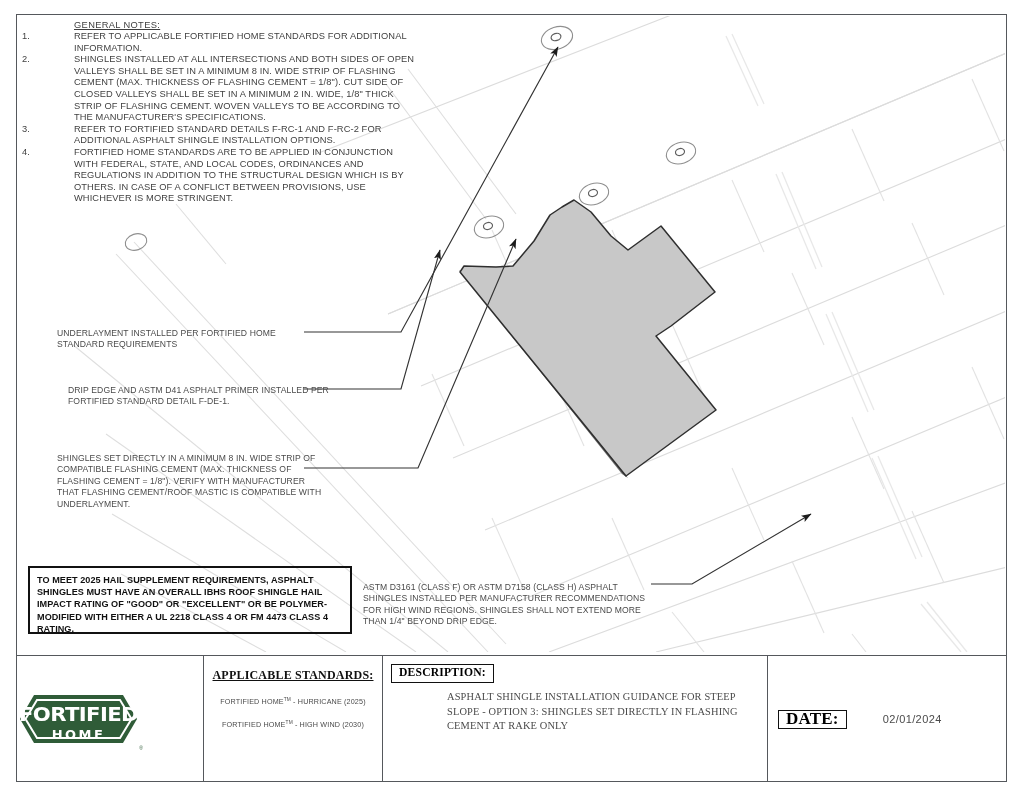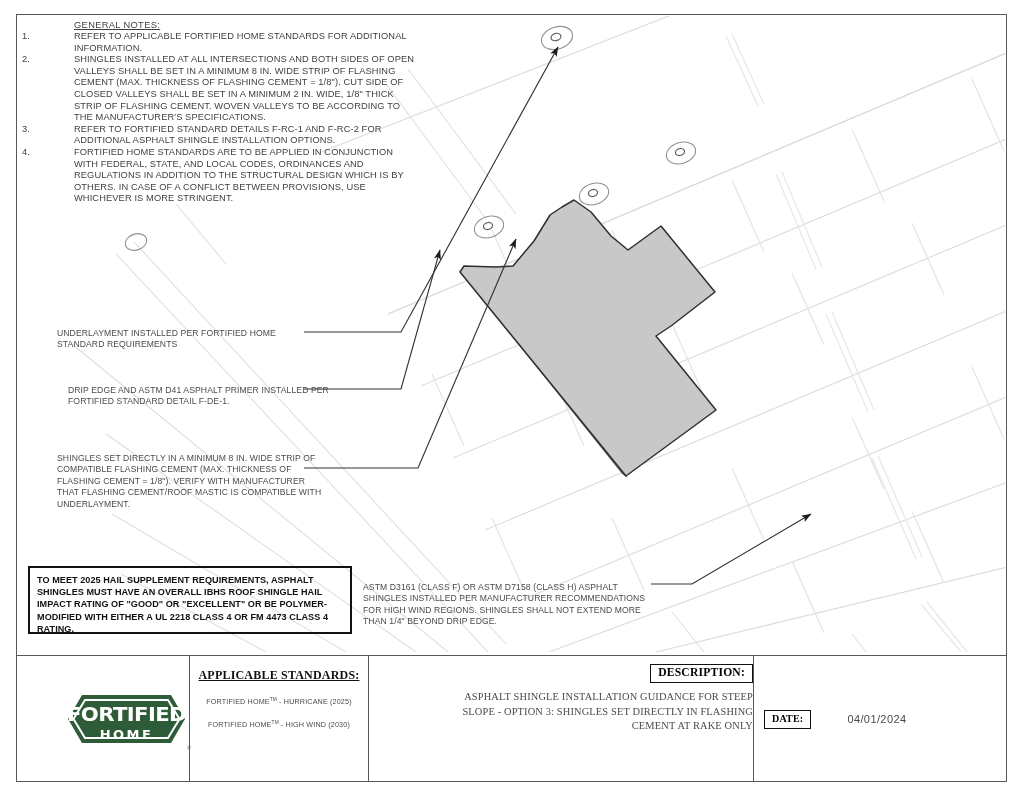--- a/index.html
+++ b/index.html
@@ -51,23 +51,23 @@
     padding:6px 7px 0 7px;
     font-weight:bold;font-size:9.1px;line-height:12.2px;letter-spacing:.05px;color:#111;
   }
 
   
   #title-block{
     position:absolute;left:16px;top:655px;width:991px;height:127px;
     border-top:1.6px solid #55585c;box-sizing:border-box;display:flex;
   }
   .tb-cell{box-sizing:border-box;position:relative;}
-  #tb-logo{width:174px;border-right:1.6px solid #55585c;display:flex;align-items:center;justify-content:flex-end;}
+  #tb-logo{width:188px;border-right:1.6px solid #55585c;display:flex;align-items:center;justify-content:flex-start;}
   #tb-standards{width:179px;border-right:1.6px solid #55585c;padding-top:9px;text-align:center;}
-  #tb-description{width:385px;border-right:1.6px solid #55585c;text-align:right;}
+  #tb-description{width:385px;border-right:1.6px solid #55585c;}
   #tb-drawing{flex:1;display:flex;flex-direction:column;}
 
   .hdr-chip{
     display:inline-block;border:1.5px solid #111;
     font-family:"Liberation Serif","DejaVu Serif",serif;
     font-weight:bold;color:#000;
     padding:2px 7px 3px 7px;line-height:12px;
   }
   #standards-title{
     font-family:"Liberation Serif","DejaVu Serif",serif;font-weight:bold;
@@ -84,21 +84,21 @@
   }
 
   #tb-drawing-top{height:84px;border-bottom:1.6px solid #55585c;box-sizing:border-box;position:relative;}
   #draw-chip-wrap{padding:6px 0 0 10px;}
   #draw-chip{font-size:11.4px;letter-spacing:.2px;}
   #draw-number{
     position:absolute;left:0;right:0;top:40px;text-align:center;
     font-size:11px;letter-spacing:.4px;color:#4a4a4a;
   }
   #tb-drawing-bot{flex:1;display:flex;align-items:center;padding-left:10px;}
-  #date-chip{font-size:10px;letter-spacing:.2px;}
+  #date-chip{font-size:17px;letter-spacing:.2px;}
   #date-value{margin-left:36px;font-size:11px;letter-spacing:.4px;color:#4a4a4a;}
 
   
   #fortified-logo{width:125px;height:62px;position:relative;}
   .logo-word{
     position:absolute;left:0;right:0;top:14px;text-align:center;
     font-family:"DejaVu Sans","Liberation Sans",sans-serif;
     font-weight:bold;font-size:20px;letter-spacing:-0.6px;color:#fff;
     transform:scaleX(1.06);
   }
@@ -282,16 +282,16 @@
   <div class="tb-cell" id="tb-description">
     <div id="desc-chip-wrap">
       <span class="hdr-chip" id="desc-chip">DESCRIPTION:</span>
     </div>
     <div id="desc-text">ASPHALT SHINGLE INSTALLATION GUIDANCE FOR STEEP SLOPE - OPTION 3: SHINGLES SET DIRECTLY IN FLASHING CEMENT AT RAKE ONLY</div>
   </div>
 
   <div class="tb-cell" id="tb-drawing">
     <div id="tb-drawing-bot">
       <span class="hdr-chip" id="date-chip">DATE:</span>
-      <span id="date-value">04/01/2024</span>
+      <span id="date-value">02/01/2024</span>
     </div>
   </div>
 </div>
 
 </body></html>

